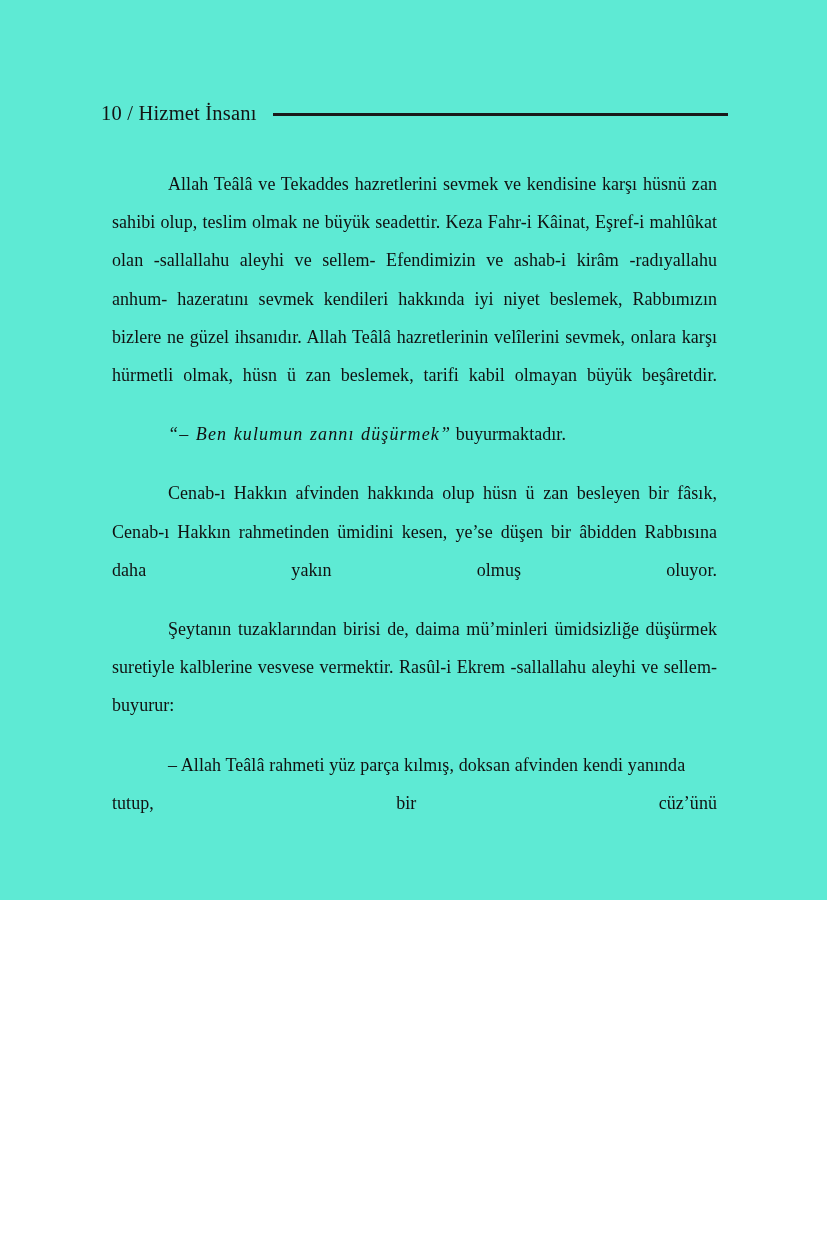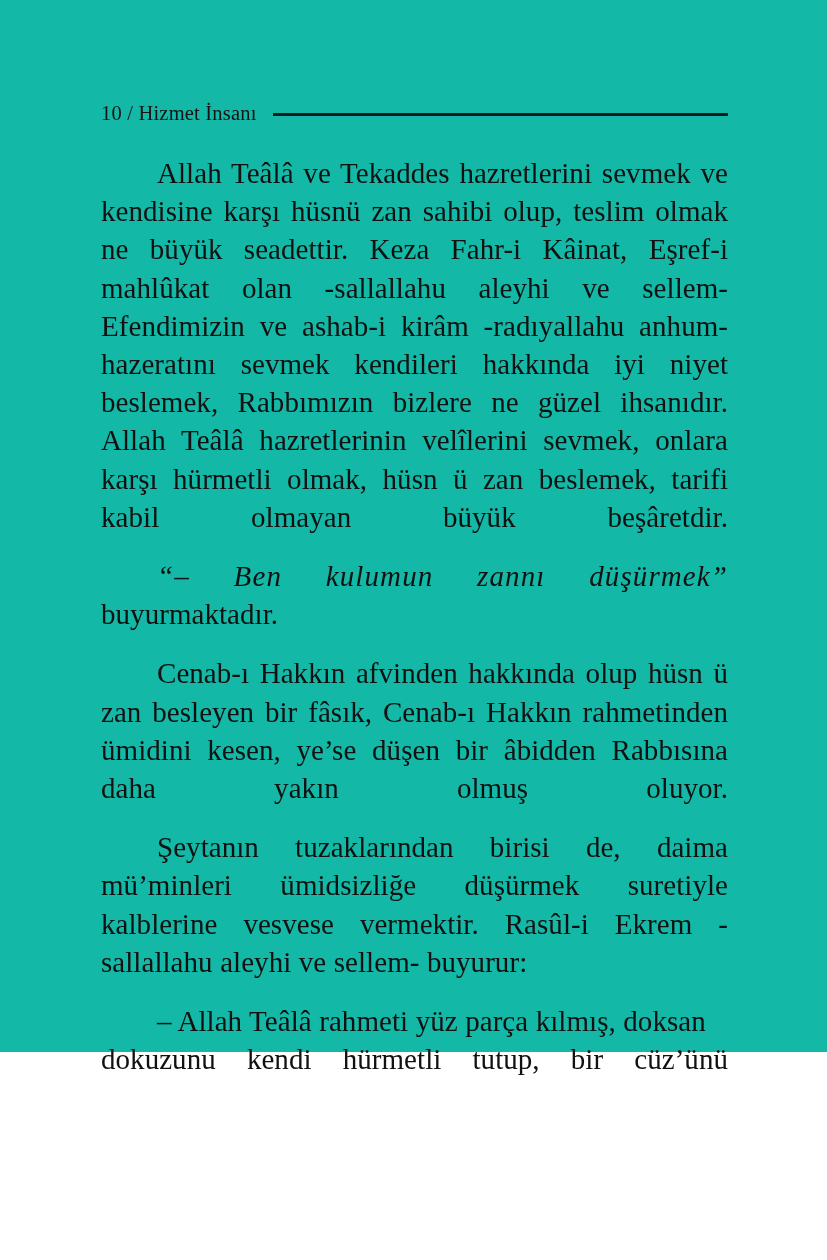--- a/index.html
+++ b/index.html
@@ -13,22 +13,22 @@
     height: 1260px;
     overflow: hidden;
     font-family: "DejaVu Serif", "Liberation Serif", serif;
     color: #111111;
     -webkit-font-smoothing: antialiased;
   }
 
   .page {
     position: relative;
     width: 827px;
-    height: 1052px;
-    background: #14b8a6;
+    height: 900px;
+    background: #5eead4;
     box-sizing: border-box;
   }
 
   
   .page-header {
     position: absolute;
     left: 101px;
     top: 96px;
     width: 627px;
     height: 34px;
@@ -57,23 +57,23 @@
 
   
   .textblock {
     position: absolute;
     left: 101px;
     top: 154px;
     width: 627px;
   }
 
   .para {
-    margin: 0;
+    margin: 11px;
     font-family: "Liberation Serif", "DejaVu Serif", serif;
-    font-size: 29px;
+    font-size: 18px;
     line-height: 38.2px;
     text-align: justify;
     text-justify: inter-word;
     text-indent: 56px;
     color: #111111;
     letter-spacing: 0.05px;
     word-spacing: 0.2px;
     hyphens: none;
   }
 
@@ -110,17 +110,17 @@
 
     <p class="para justify-all">Allah Teâlâ ve Tekaddes hazretlerini sevmek ve kendisine karşı hüsnü zan sahibi olup, teslim olmak ne büyük seadettir. Keza Fahr-i Kâinat, Eşref-i mahlûkat olan -sallallahu aleyhi ve sellem- Efendimizin ve ashab-i kirâm -radıyallahu anhum- hazeratını sevmek kendileri hakkında iyi niyet beslemek, Rabbımızın bizlere ne güzel ihsanıdır. Allah Teâlâ hazretlerinin velîlerini sevmek, onlara karşı hürmetli olmak, hüsn ü zan beslemek, tarifi kabil olmayan büyük beşâretdir.</p>
 
 
     <p class="para"><span class="quote-italic"><span>“</span><span>– Ben kulumun zannı düşürmek</span><span>”</span></span><span> buyurmaktadır.</span></p>
 
     <p class="para justify-all">Cenab-ı Hakkın afvinden hakkında olup hüsn ü zan besleyen bir fâsık, Cenab-ı Hakkın rahmetinden ümidini kesen, ye’se düşen bir âbidden Rabbısına daha yakın olmuş oluyor.</p>
 
     <p class="para">Şeytanın tuzaklarından birisi de, daima mü’minleri ümidsizliğe düşürmek suretiyle kalblerine vesvese vermektir. Rasûl-i Ekrem -sallallahu aleyhi ve sellem- buyurur:</p>
 
-    <p class="para justify-all">– Allah Teâlâ rahmeti yüz parça kılmış, doksan dokuzunu kendi hürmetli tutup, bir cüz’ünü</p>
+    <p class="para justify-all">– Allah Teâlâ rahmeti yüz parça kılmış, doksan afvinden kendi yanında tutup, bir cüz’ünü</p>
 
   </div>
 
 </div>
 
 </body></html>

